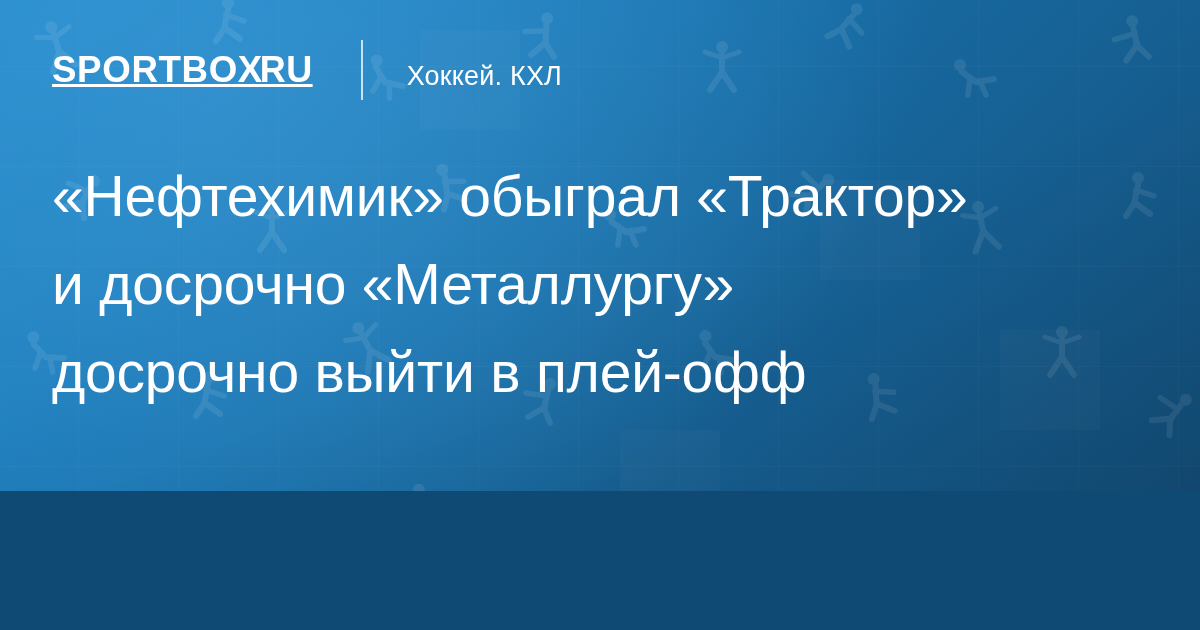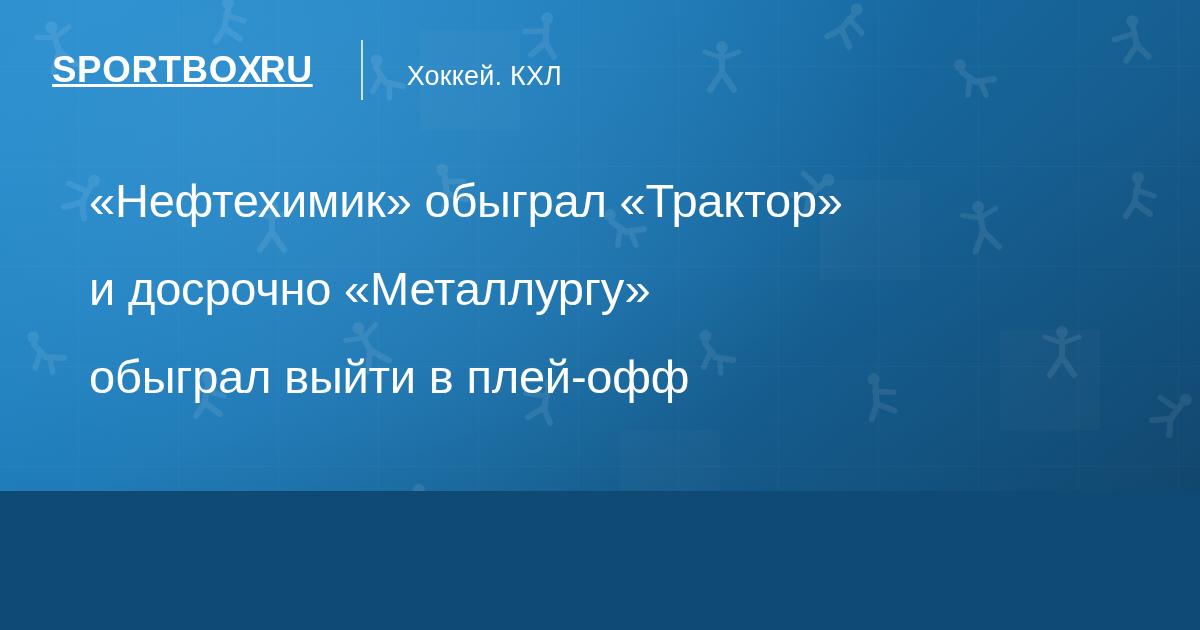--- a/index.html
+++ b/index.html
@@ -99,28 +99,27 @@
     color: #ffffff;
     letter-spacing: .2px;
     white-space: nowrap;
     margin-top: 13px;
   }
 
   
   .headline {
     position: absolute;
     left: 52px;
-    top: 126px;
+    top: 114px;
     width: 1090px;
     color: #ffffff;
-    font-size: 47px;
+    font-size: 57px;
     font-weight: 400;
     line-height: 88px;
     letter-spacing: -0.2px;
-    margin-left: 37px;
     -webkit-font-smoothing: antialiased;
   }
   .headline-line { display: block; white-space: nowrap; }
 </style>
 </head>
 <body>
 
 <div class="og-card">
 
   <div class="bg-pattern">
@@ -205,16 +204,16 @@
       <span class="logo-main">SPORTBOX</span>
         <span class="logo-suffix">RU</span>
     </a>
     <span class="header-divider"></span>
     <span class="section-label">Хоккей. КХЛ</span>
   </div>
 
   <h1 class="headline">
     <span class="headline-line">«Нефтехимик» обыграл «Трактор»</span>
     <span class="headline-line">и досрочно «Металлургу»</span>
-    <span class="headline-line">обыграл выйти в плей-офф</span>
+    <span class="headline-line">досрочно выйти в плей-офф</span>
   </h1>
 
 </div>
 
 </body></html>

